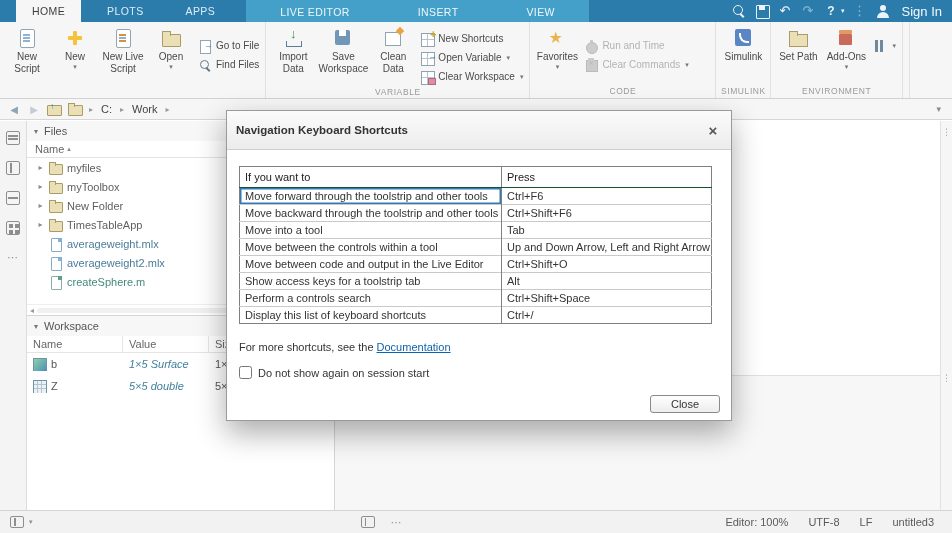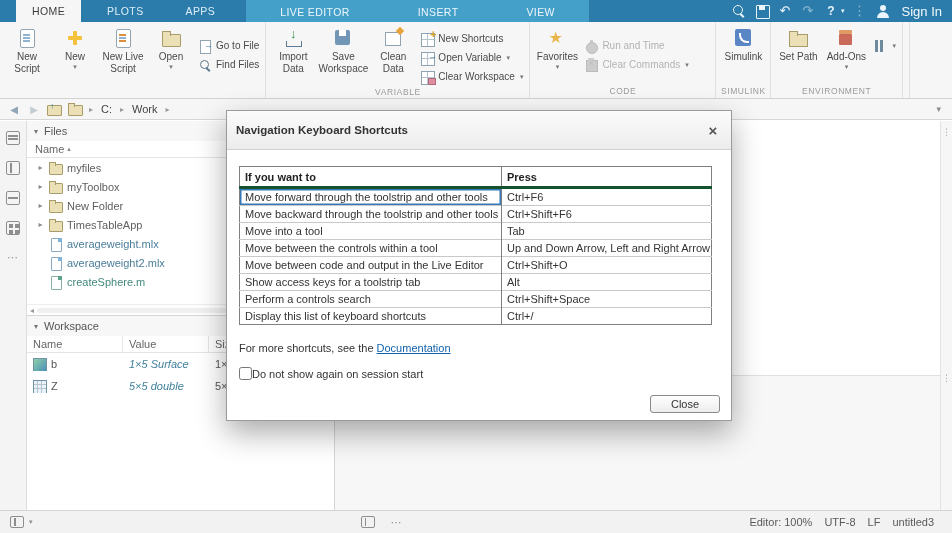--- a/index.html
+++ b/index.html
@@ -148,38 +148,38 @@
 .ed-lower{position:absolute;left:0;right:12px;top:254px;bottom:0;background:#f7f7f7;border-top:1px solid #e0e0e0}
 .rightstrip{position:absolute;right:0;top:0;bottom:0;width:12px;background:#f6f6f6;border-left:1px solid #e2e2e2;color:#9a9a9a;font-size:9px;text-align:center}
 .rs-dot1{position:absolute;top:6px;left:0;right:0}
 .rs-dot2{position:absolute;top:252px;left:0;right:0}
 
 
 .statusbar{position:absolute;left:0;right:0;bottom:0;height:23px;background:#f2f2f2;border-top:1px solid #d4d4d4;display:flex;align-items:center;padding:0 10px;color:#5a5a5a;gap:10px}
 .sb-left-ic{width:14px;height:12px;border:1.3px solid #8e8e8e;border-radius:2px;position:relative}
 .sb-left-ic::before{content:"";position:absolute;left:3px;top:1px;bottom:1px;width:1.5px;background:#8e8e8e}
 .sb-mid{margin-left:318px;display:flex;align-items:center;gap:16px;color:#8e8e8e}
-.sb-right{margin-left:auto;display:flex;align-items:center;gap:12px;padding-right:8px}
+.sb-right{margin-left:auto;display:flex;align-items:center;gap:20px;padding-right:8px}
 
 
 .dialog{position:absolute;left:226px;top:110px;width:506px;height:311px;background:#fff;border:1px solid #9a9a9a;box-shadow:0 12px 28px rgba(0,0,0,.33);z-index:50}
 .dlg-title{height:39px;background:linear-gradient(#fbfbfb,#ececec);border-bottom:1px solid #cfcfcf;display:flex;align-items:center;padding:16px 9px;font-size:11.5px;font-weight:bold;color:#333}
 .dlg-close{margin-left:auto;font-size:15px;line-height:15px;color:#555;width:18px;text-align:center;cursor:default}
 .dlg-body{padding:16px 12px 0;position:relative}
 table.kbd{border-collapse:collapse;width:473px;table-layout:fixed}
 table.kbd th,table.kbd td{font-size:11px;text-align:left;padding:2px 5px;height:17px;overflow:hidden;white-space:nowrap}
-table.kbd th{font-weight:bold;color:#222;height:21px;border-bottom:3px solid #14532d}
+table.kbd th{font-weight:normal;color:#222;height:21px;border-bottom:1px solid #14532d}
 table.kbd{border:1px solid #808080}
 .col-action{width:262px;border-right:1px solid #808080}
 table.kbd td{border-top:1px solid #c9c9c9;color:#333}
 tr.r0 td{border-top:none}
 td.cell-focus{box-shadow:inset 0 0 0 1.5px #3579b8}
 .dlg-note{margin-top:17px;color:#333}
 .dlg-link{color:#0f62ac;text-decoration:underline}
-.dlg-check{margin-top:13px;display:flex;align-items:center;color:#333}
+.dlg-check{margin-top:13px;display:flex;align-items:center;gap:6px;color:#333}
 .dlg-check input{width:13px;height:13px}
 .dlg-closebtn{position:absolute;right:11px;bottom:7px;width:70px;height:18px;background:linear-gradient(#fefefe,#ededed);border:1px solid #8a8a8a;border-radius:3px;font-size:11px;color:#333;font-family:"Liberation Sans",sans-serif}
 </style>
 </head>
 <body>
 
 <div class="tabbar">
   <div class="tab active">HOME</div>
   <div class="tab">PLOTS</div>
   <div class="tab">APPS</div>

